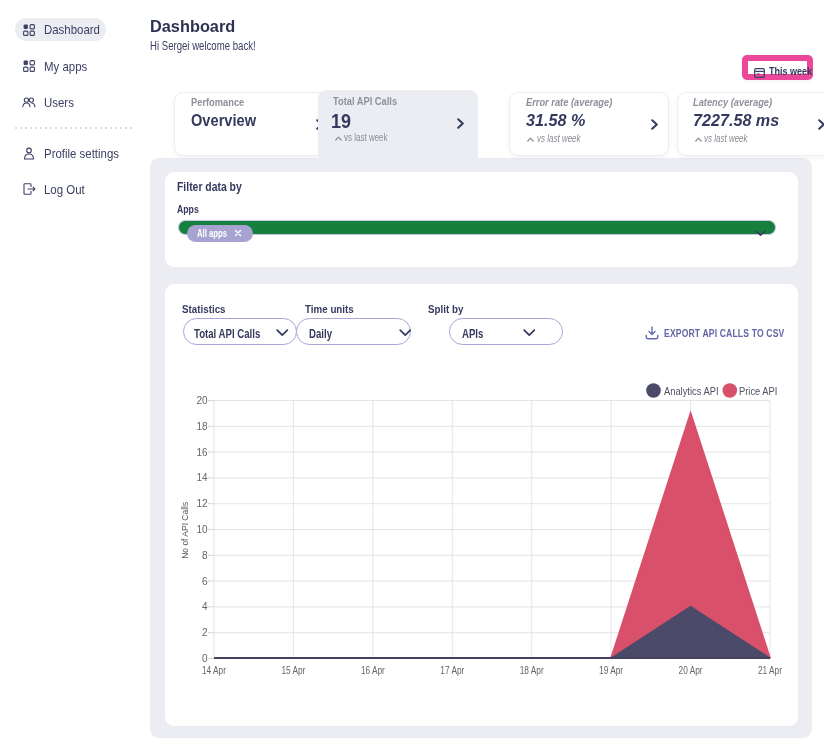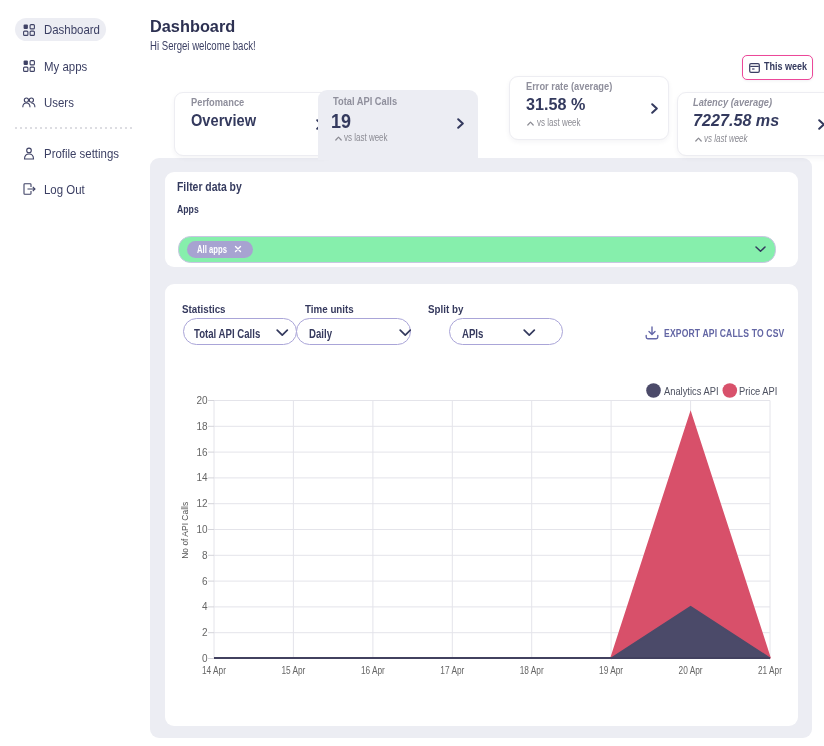--- a/index.html
+++ b/index.html
@@ -55,21 +55,21 @@
   <svg class="abs" style="left:23px;top:183px;" width="13" height="12" viewBox="0 0 13 12">
     <path d="M8,4 V1.5 a0.8,0.8 0 0 0 -0.8,-0.8 H1.8 a0.8,0.8 0 0 0 -0.8,0.8 v9 a0.8,0.8 0 0 0 0.8,0.8 h5.4 a0.8,0.8 0 0 0 0.8,-0.8 V8" fill="none" stroke="#3f4265" stroke-width="1.1"></path>
     <path d="M4.5,6 h7.5 M9.8,3.8 L12,6 l-2.2,2.2" fill="none" stroke="#3f4265" stroke-width="1.1"></path>
   </svg>
   <div class="abs snav" style="left:43.5px;top:182.5px;">Log Out</div>
 </div>
 
 <div class="abs" style="left:150px;top:18px;font-size:17px;font-weight:bold;color:#2d3152;line-height:1;transform:scaleX(0.96);transform-origin:0 0;">Dashboard</div>
 <div class="abs" style="left:150px;top:40px;font-size:12px;color:#3b3f63;line-height:1;transform:scaleX(0.8);transform-origin:0 0;">Hi Sergei welcome back!</div>
 
-<div class="abs" style="left:742px;top:55px;width:71px;height:25px;background:#fff;border:1px solid #ec4899;border-radius:5px;box-shadow:0 1px 3px rgba(40,40,80,0.06);">
+<div class="abs" style="left:742px;top:55px;width:71px;height:25px;background:#fff;border:6px solid #ec4899;border-radius:5px;box-shadow:0 1px 3px rgba(40,40,80,0.06);">
   <svg class="abs" style="left:6px;top:6px;" width="11" height="11" viewBox="0 0 11 11">
     <rect x="0.7" y="1.7" width="9.6" height="8.6" rx="1.3" fill="none" stroke="#3b3f63" stroke-width="1.25"></rect>
     <line x1="1.2" y1="4.4" x2="9.8" y2="4.4" stroke="#3b3f63" stroke-width="1.2"></line>
     <line x1="3.1" y1="7" x2="5.5" y2="7" stroke="#3b3f63" stroke-width="1.2"></line>
   </svg>
   <div class="abs" style="left:20.5px;top:5px;font-size:11px;font-weight:bold;color:#343a5e;line-height:1;transform:scaleX(0.82);transform-origin:0 0;">This week</div>
 </div>
 
 <div class="abs" style="left:150px;top:158px;width:662px;height:580px;background:#ecedf3;border-radius:9px;"></div>
 
@@ -87,21 +87,21 @@
   <div class="abs" style="left:13.5px;top:21px;font-size:20px;font-weight:bold;color:#343a5e;line-height:1;transform:scaleX(0.9);transform-origin:0 0;">19</div>
   <svg class="abs" style="left:139.5px;top:28.5px;" width="7" height="11" viewBox="0 0 7 11">
       <path d="M1.2,1.2 L5.8,5.5 L1.2,9.8" fill="none" stroke="#343a5e" stroke-width="2" stroke-linecap="round" stroke-linejoin="round"></path>
     </svg>
   <svg class="abs" style="left:17px;top:46.5px;" width="7" height="5" viewBox="0 0 7 5">
       <path d="M0.8,4 L3.5,1.2 L6.2,4" fill="none" stroke="#8b8b93" stroke-width="1.2" stroke-linecap="round" stroke-linejoin="round"></path>
     </svg>
   <div class="abs vslast" style="left:26.5px;top:43.5px;">vs last week</div>
 </div>
 
-<div class="card" style="left:485px;top:76px;width:160px;height:64px;">
+<div class="card" style="left:485px;top:92px;width:160px;height:64px;font-style:italic;">
   <div class="abs klabel" style="left:15.5px;top:5px;">Error rate (average)</div>
   <div class="abs kval" style="left:15.5px;top:19px;">31.58 %</div>
   <svg class="abs" style="left:140.5px;top:25.5px;" width="7" height="11" viewBox="0 0 7 11">
       <path d="M1.2,1.2 L5.8,5.5 L1.2,9.8" fill="none" stroke="#343a5e" stroke-width="2" stroke-linecap="round" stroke-linejoin="round"></path>
     </svg>
   <svg class="abs" style="left:17px;top:44px;" width="7" height="5" viewBox="0 0 7 5">
       <path d="M0.8,4 L3.5,1.2 L6.2,4" fill="none" stroke="#8b8b93" stroke-width="1.2" stroke-linecap="round" stroke-linejoin="round"></path>
     </svg>
   <div class="abs vslast" style="left:26.5px;top:41px;">vs last week</div>
 </div>
@@ -114,21 +114,21 @@
     </svg>
   <svg class="abs" style="left:17px;top:44px;" width="7" height="5" viewBox="0 0 7 5">
       <path d="M0.8,4 L3.5,1.2 L6.2,4" fill="none" stroke="#8b8b93" stroke-width="1.2" stroke-linecap="round" stroke-linejoin="round"></path>
     </svg>
   <div class="abs vslast" style="left:26.5px;top:41px;">vs last week</div>
 </div>
 
 <div class="abs" style="left:165px;top:172px;width:633px;height:95px;background:#fff;border-radius:9px;">
   <div class="abs" style="left:11.5px;top:7.5px;font-size:13px;font-weight:bold;color:#343a5e;line-height:1;transform:scaleX(0.8);transform-origin:0 0;">Filter data by</div>
   <div class="abs" style="left:12.3px;top:31.5px;font-size:11px;font-weight:bold;color:#343a5e;line-height:1;transform:scaleX(0.79);transform-origin:0 0;">Apps</div>
-  <div class="abs" style="left:13px;top:64px;width:598px;height:27px;border:1px solid #c9c6e2;border-radius:12.5px;background:#86efac;">
+  <div class="abs" style="left:13px;top:48px;width:598px;height:15px;border:1px solid #c9c6e2;border-radius:12.5px;background:#15803d;">
     <div class="abs" style="left:8px;top:3.5px;width:66px;height:17.5px;background:#a7a3d1;border-radius:9px;">
       <div class="abs" style="left:10px;top:4px;font-size:10px;font-weight:bold;color:#fff;line-height:1;transform:scaleX(0.77);transform-origin:0 0;">All apps</div>
       <svg class="abs" style="left:47px;top:4.8px;" width="8" height="8" viewBox="0 0 8 8">
           <path d="M1.5,1.5 L6.5,6.5 M6.5,1.5 L1.5,6.5" stroke="#fff" stroke-width="1.4" stroke-linecap="round"></path>
         </svg>
     </div>
     <svg class="abs" style="left:575.5px;top:8.5px;" width="11" height="6.5" viewBox="0 0 11 6.5">
         <path d="M1,1 L5.5,5.3 L10,1" fill="none" stroke="#343a5e" stroke-width="1.5" stroke-linecap="round" stroke-linejoin="round"></path>
       </svg>
   </div>

